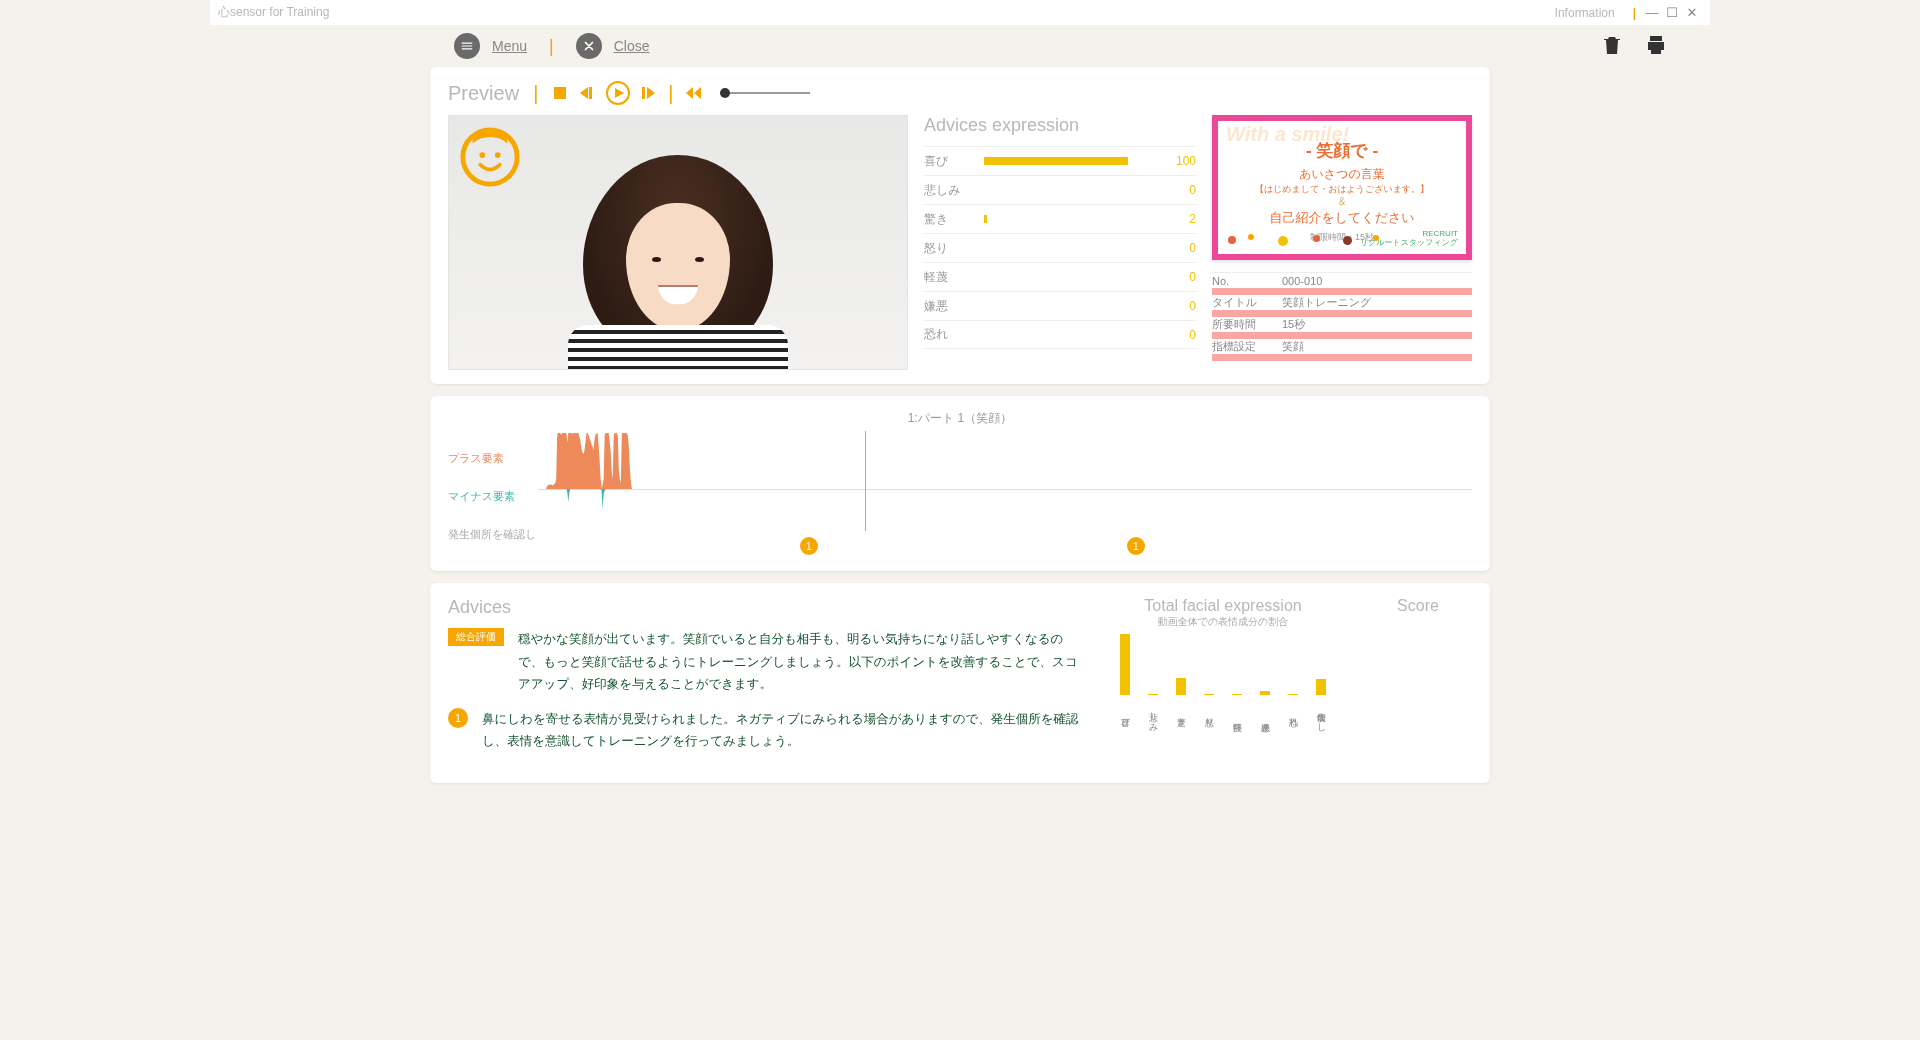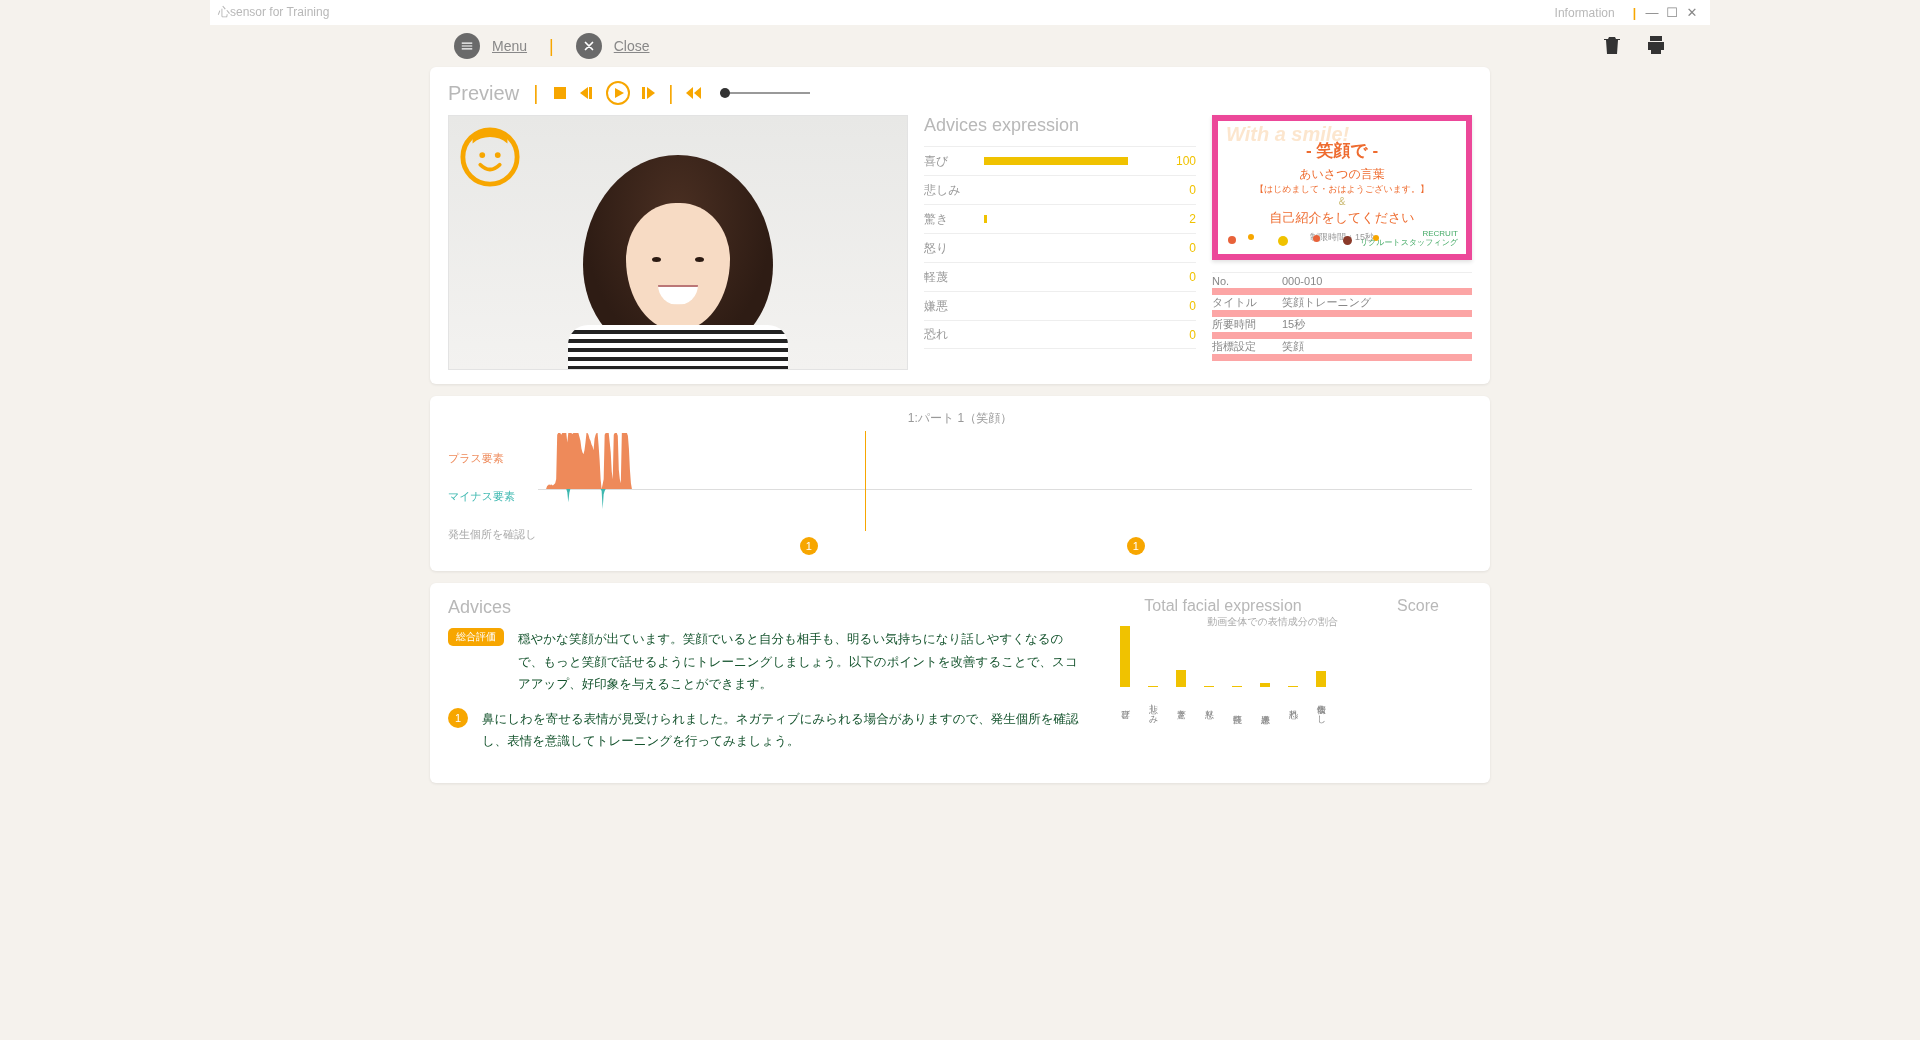--- a/index.html
+++ b/index.html
@@ -93,27 +93,27 @@
 .tl-neg-area { position: absolute; left: 0; right: 0; top: 58px; height: 40px; }
 .tl-playhead { position: absolute; top: 0; bottom: 30px; width: 1px; background: #f7a600; }
 .tl-advice-row { position: absolute; left: 0; right: 0; bottom: 2px; height: 22px; }
 .adv-marker { position: absolute; width: 18px; height: 18px; border-radius: 50%; background: #f7a600; color: #fff; font-size: 11px; display: flex; align-items: center; justify-content: center; transform: translateX(-50%); }
 
 
 .advices-card { display: flex; gap: 20px; padding: 14px 12px 18px 18px; }
 .advices-left { flex: 1; }
 .adv-title { color: #b8b8b8; font-size: 18px; margin-bottom: 10px; }
 .adv-block { display: flex; gap: 14px; margin-bottom: 12px; }
-.pill { background: #f7a600; color: #fff; font-size: 10px; border-radius: 5px; padding: 2px 8px; align-self: flex-start; white-space: nowrap; }
+.pill { background: #f7a600; color: #fff; font-size: 10px; border-radius: 0; padding: 2px 8px; align-self: flex-start; white-space: nowrap; }
 .num-circle { width: 20px; height: 20px; border-radius: 50%; background: #f7a600; color: #fff; font-size: 11px; display: flex; align-items: center; justify-content: center; flex-shrink: 0; }
 .adv-text { font-size: 12.5px; color: #14532d; line-height: 1.8; }
 
 .total-col { width: 230px; text-align: center; }
 .total-title { color: #b8b8b8; font-size: 16px; }
-.total-sub { color: #aaa; font-size: 10px; margin-bottom: 16px; text-align: right; }
+.total-sub { color: #aaa; font-size: 10px; margin-bottom: 24px; }
 .bars { display: flex; justify-content: center; align-items: flex-end; height: 80px; gap: 10px; }
 .bar-item { display: flex; flex-direction: column; align-items: center; width: 18px; }
 .bar { width: 10px; background: #f0c200; }
 .bar-lbl { font-size: 9px; color: #888; writing-mode: vertical-rl; margin-top: 4px; height: 34px; }
 
 .score-col { width: 120px; text-align: center; }
 .score-title { color: #b8b8b8; font-size: 16px; margin-bottom: 24px; }
 .score-num { font-size: 58px; color: #333; display: inline; }
 .score-den { font-size: 14px; color: #888; margin-left: 6px; }
 </style>

